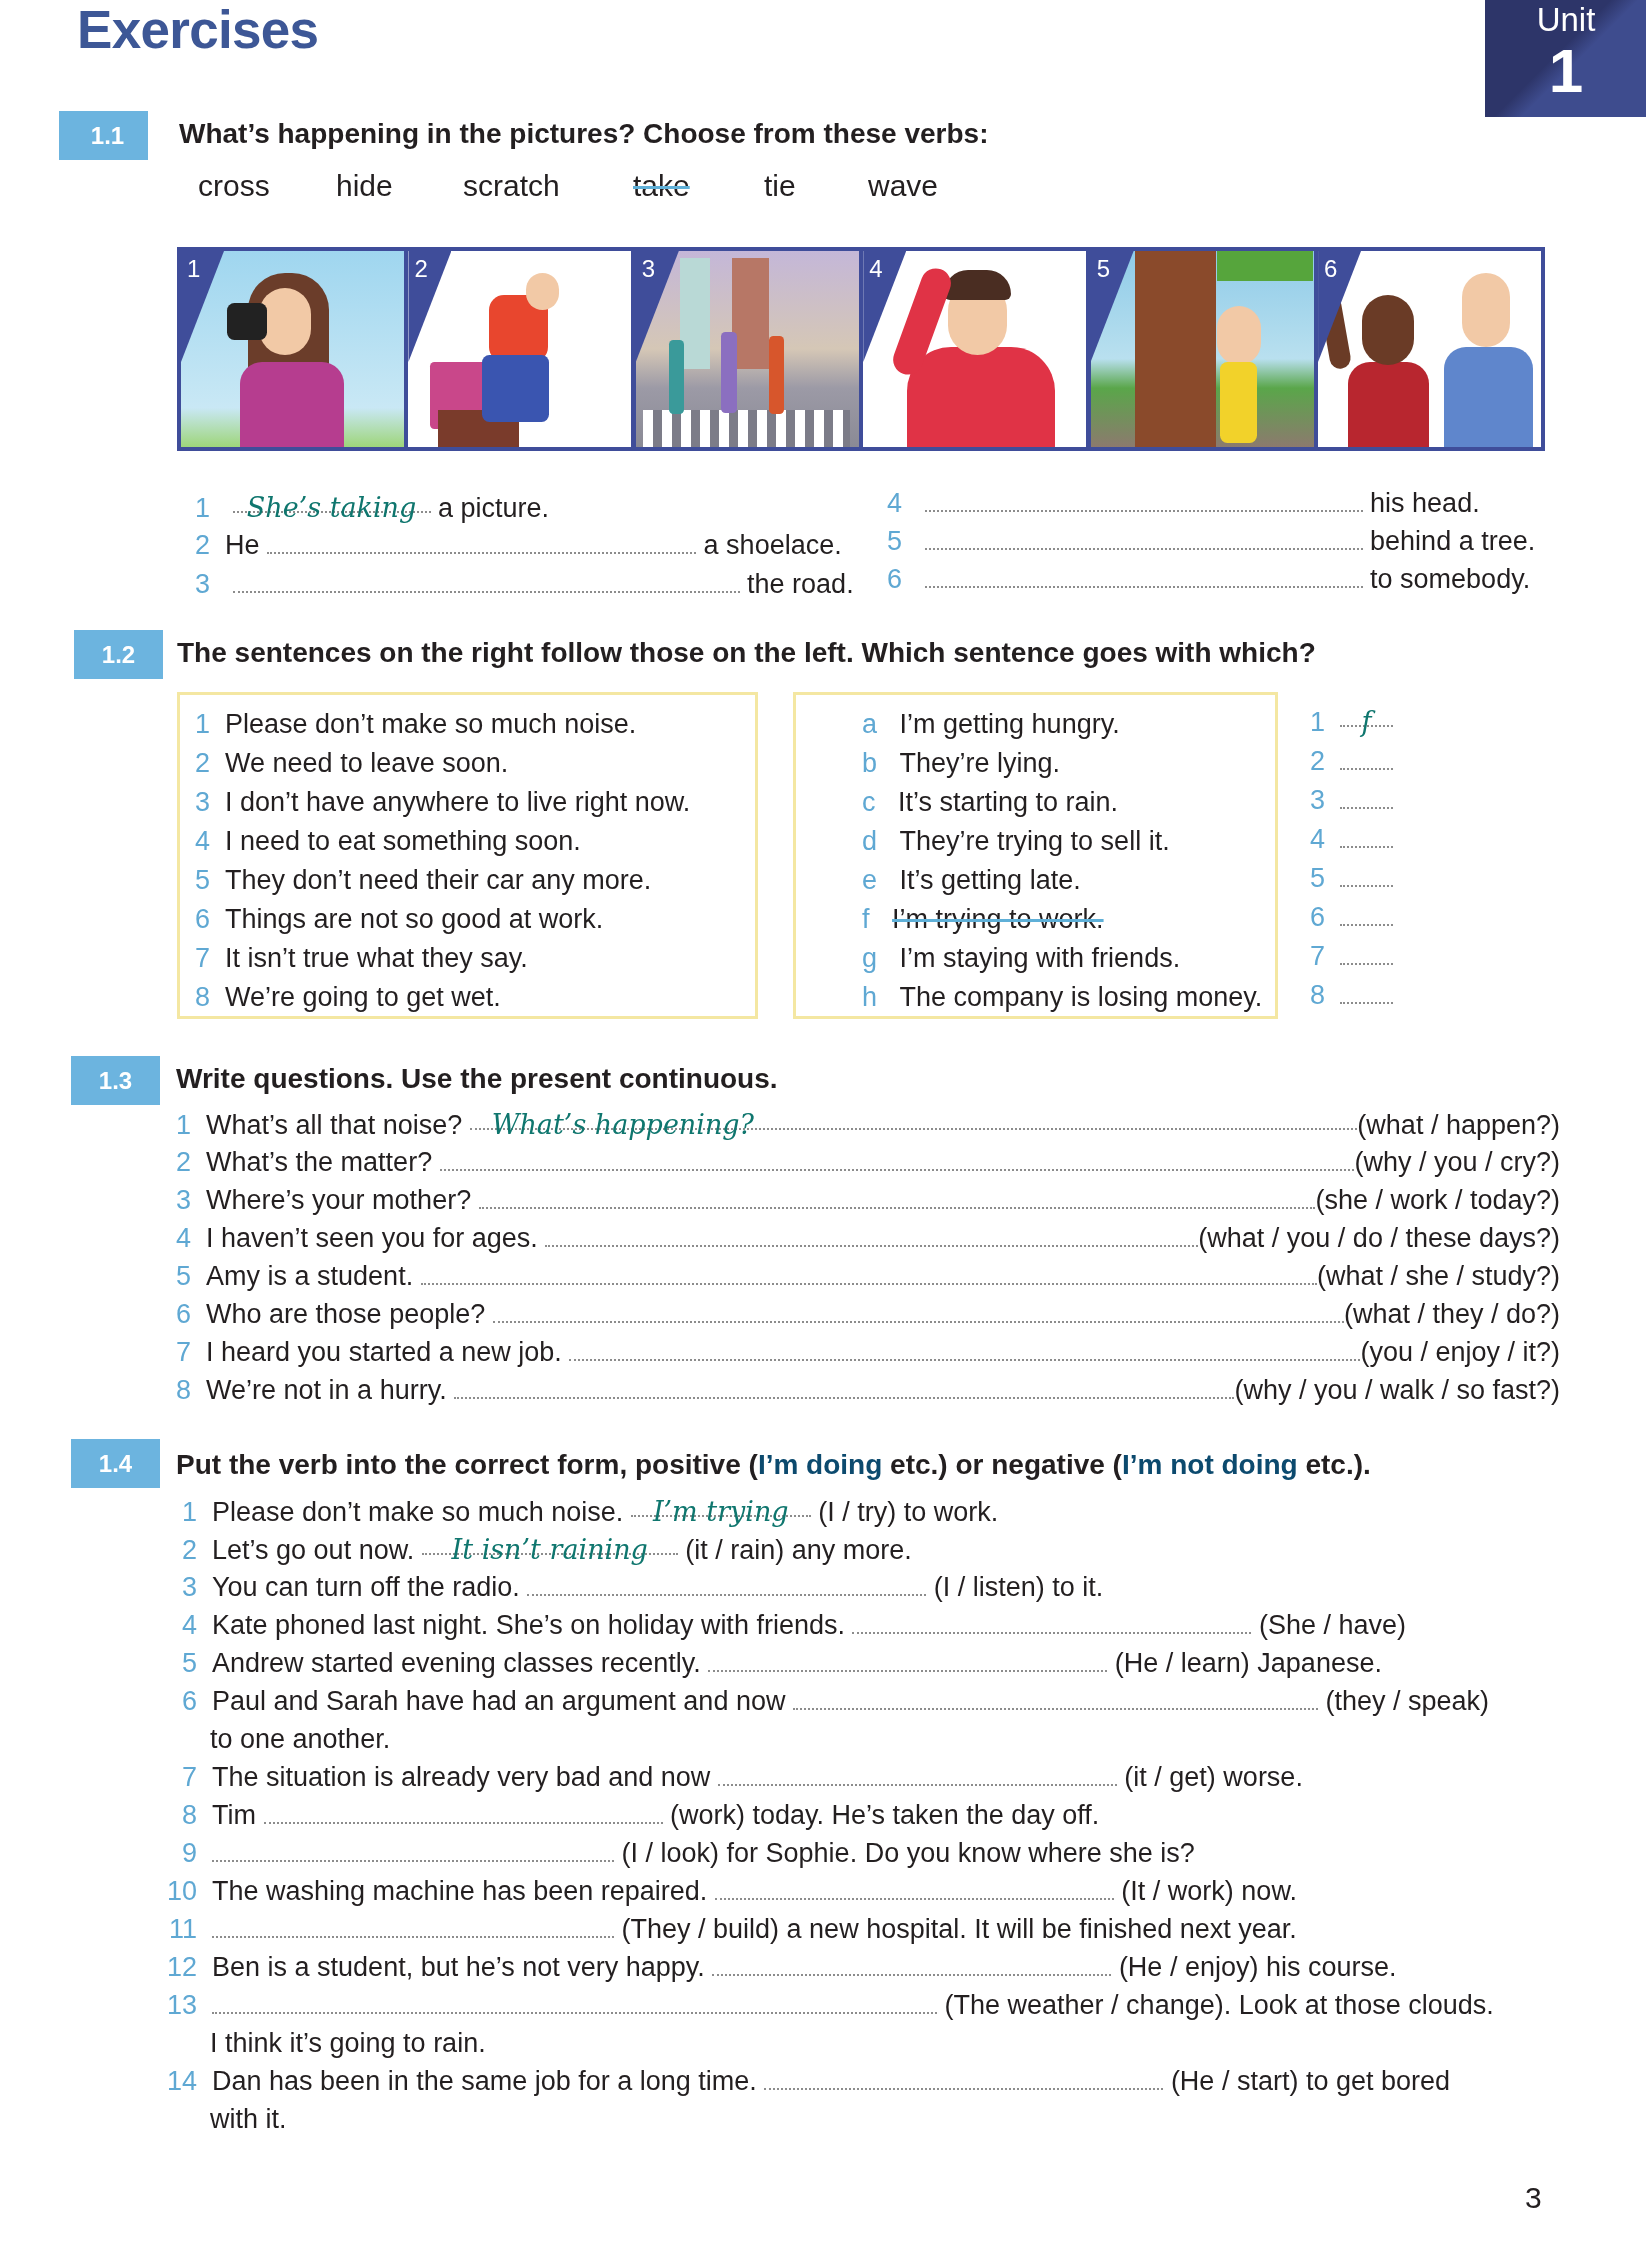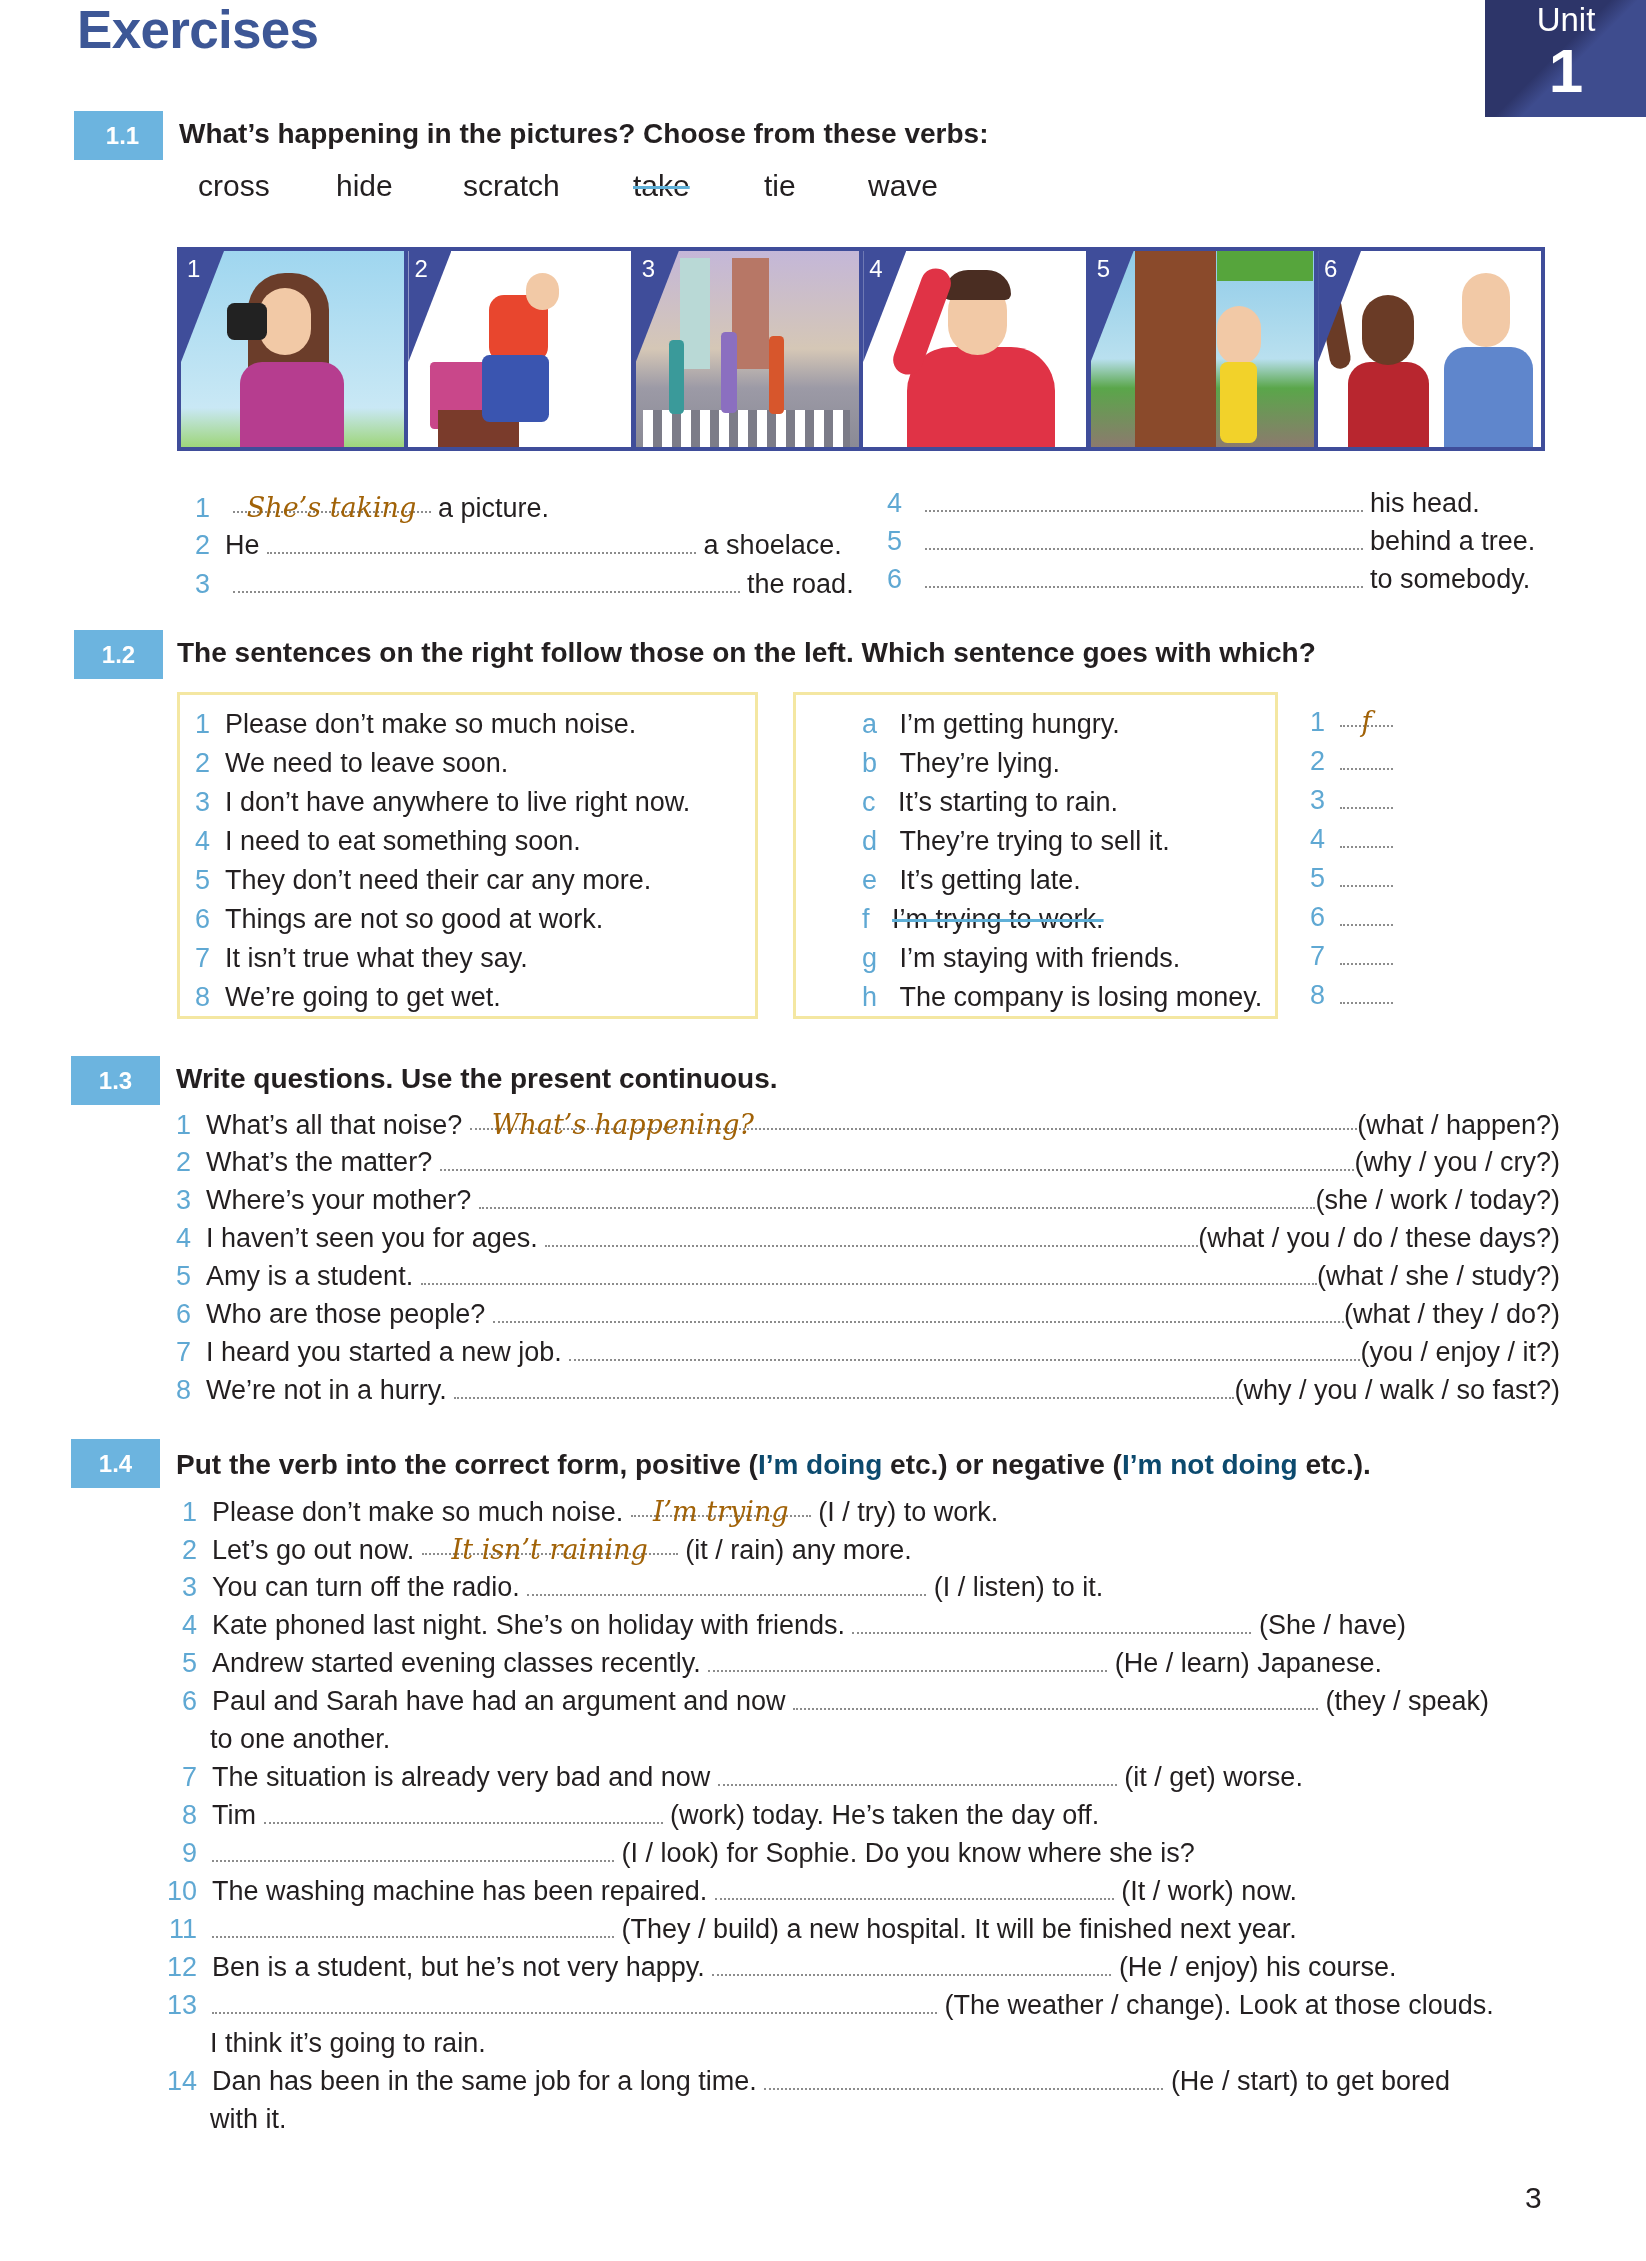--- a/index.html
+++ b/index.html
@@ -11,21 +11,21 @@
   .unit-badge .u-label { position: absolute; left: 0; right: 0; top: 1.5px; font-size: 33px; font-weight: 300; line-height: 35px; }
   .unit-badge .u-num { position: absolute; left: 0; right: 0; top: 37px; font-size: 62px; font-weight: bold; line-height: 67px; }
 
   .ex-tag { width: 89px; height: 49px; background: #6cb4df; color: #ffffff; font-weight: bold; font-size: 24px; text-align: center; line-height: 49px; }
   .ex-head { font-size: 28px; font-weight: bold; line-height: 34px; white-space: nowrap; color: #231f20; }
   .ex-head .hl { color: #0c4a6e; }
 
   .num { color: #5fa8d3; font-size: 27px; }
   .txt { font-size: 27px; line-height: 33px; white-space: nowrap; color: #231f20; }
   .line { display: inline-block; border-bottom: 2.2px dotted #8c8c8c; height: 22px; vertical-align: baseline; }
-  .hand { font-family: "DejaVu Serif", serif; font-style: italic; color: #a16207; font-size: 27px; }
+  .hand { font-family: "DejaVu Serif", serif; font-style: italic; color: #0f766e; font-size: 27px; }
 
   .verbs { left: 198px; top: 169px; font-size: 30px; }
   .verbs span { position: absolute; top: 0; white-space: nowrap; }
   .verbs .struck { text-decoration: line-through; text-decoration-color: #5fb0d8; text-decoration-thickness: 3px; }
 
   .pics { left: 177px; top: 247px; width: 1368px; height: 204px; border: 4.4px solid #3f4d9a; background: #3f4d9a; display: flex; gap: 4.4px; padding: 0; }
   .pic { flex: 1; position: relative; overflow: hidden; background: #fff; }
   .pic .pnum { position: absolute; left: 0; top: 0; width: 43px; height: 111px; background: #3f4d9a; clip-path: polygon(0 0, 100% 0, 0 100%); color: #fff; font-size: 24px; padding: 4.4px 0 0 6px; }
   .figure { position: absolute; }
 
@@ -35,21 +35,21 @@
 </style>
 </head>
 <body>
 
 <div class="abs title">Exercises</div>
 <div class="abs unit-badge">
   <div class="u-label">Unit</div>
   <div class="u-num">1</div>
 </div>
 
-<div class="abs ex-tag" style="left:74px;top:111px;padding-left:8px;">1.1</div>
+<div class="abs ex-tag" style="left:59px;top:111px;padding-left:8px;">1.1</div>
 <div class="abs ex-head" style="left:179px;top:117px;">What’s happening in the pictures?  Choose from these verbs:</div>
 
 <div class="abs verbs txt">
   <span style="left:0px">cross</span>
   <span style="left:138px">hide</span>
   <span style="left:265px">scratch</span>
   <span style="left:435px" class="struck">take</span>
   <span style="left:566px">tie</span>
   <span style="left:670px">wave</span>
 </div>

